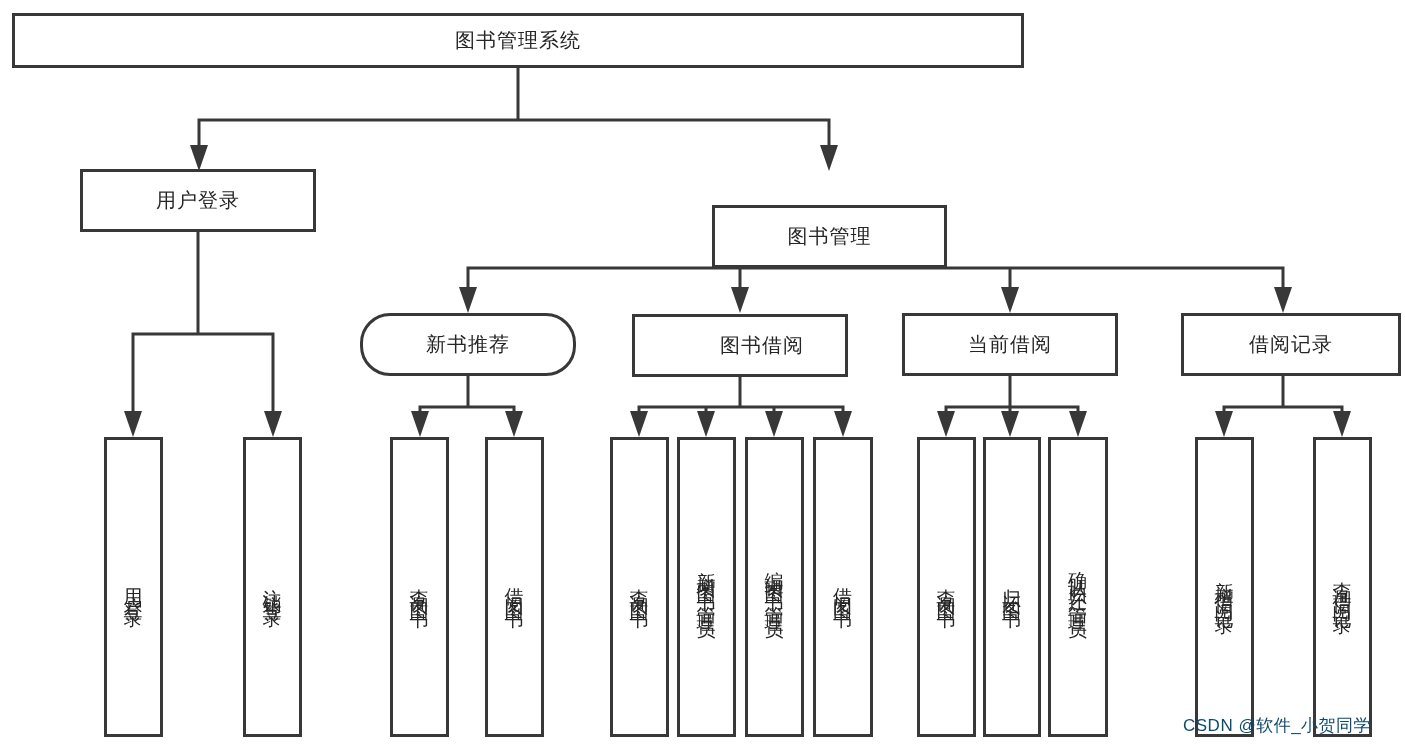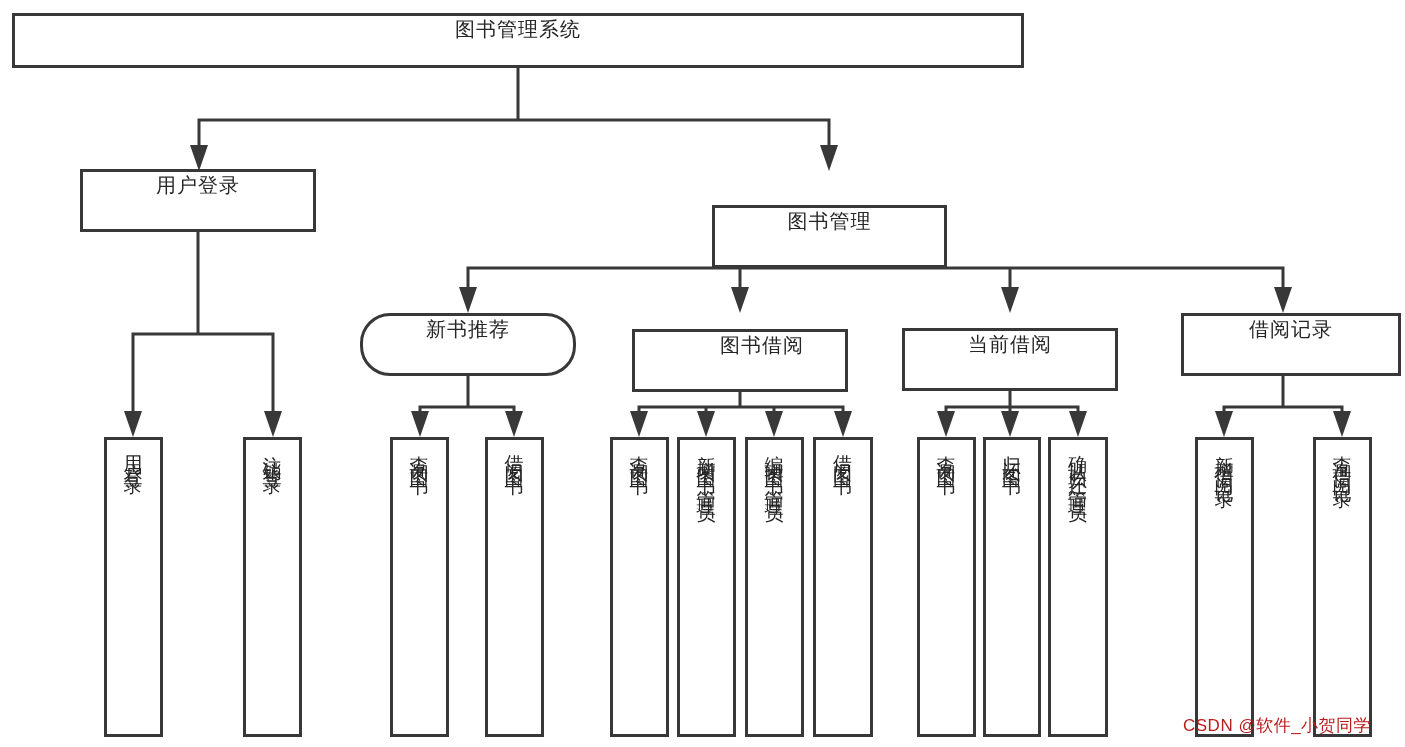--- a/index.html
+++ b/index.html
@@ -16,40 +16,41 @@
     left: 0; top: 0;
     width: 1405px; height: 747px;
     z-index: 1;
   }
   .box {
     position: absolute;
     box-sizing: border-box;
     background: #ffffff;
     border: 3px solid #383838;
     display: flex;
+    align-items: center;
     justify-content: center;
     color: #262626;
     z-index: 2;
   }
   .hbox { font-size: 20px; letter-spacing: 1px; }
   .root-box { font-size: 20px; }
   .vbox { font-size: 19px; }
   .vbox .vtext {
     writing-mode: vertical-rl;
     text-orientation: mixed;
     letter-spacing: 7px;
     line-height: 1;
     max-height: 288px;
   }
   .watermark {
     position: absolute;
     left: 1183px;
     top: 714px;
     font-size: 17px;
-    color: #b91c1c;
+    color: #0c4a6e;
     letter-spacing: 0.5px;
     white-space: nowrap;
     z-index: 5;
   }
   svg line, svg path { stroke: #383838; stroke-width: 3; fill: none; }
   svg polygon { fill: #383838; stroke: none; }
 </style>
 </head>
 <body>
 
@@ -112,24 +113,24 @@
   <div class="box hbox" style="left:80px; top:169px; width:236px; height:63px;">
     <span>用户登录</span>
   </div>
   <div class="box hbox" style="left:712px; top:169px; width:235px; height:63px;margin-top:36px;">
     <span>图书管理</span>
   </div>
 
   <div class="box hbox" style="left:360px; top:313px; width:216px; height:63px;border-radius:30px;">
     <span>新书推荐</span>
   </div>
-  <div class="box hbox" style="left:632px; top:329px; width:216px; height:63px;padding-left:44px;">
+  <div class="box hbox" style="left:632px; top:314px; width:216px; height:63px;padding-left:44px;">
     <span>图书借阅</span>
   </div>
-  <div class="box hbox" style="left:902px; top:328px; width:216px; height:63px;">
+  <div class="box hbox" style="left:902px; top:313px; width:216px; height:63px;">
     <span>当前借阅</span>
   </div>
   <div class="box hbox" style="left:1173px; top:313px; width:220px; height:63px;margin-left:8px;">
     <span>借阅记录</span>
   </div>
 
   <div class="box vbox" style="left:104px; top:437px; width:59px; height:300px;">
     <span class="vtext">用户登录</span>
   </div>
   <div class="box vbox" style="left:243px; top:437px; width:59px; height:300px;">

